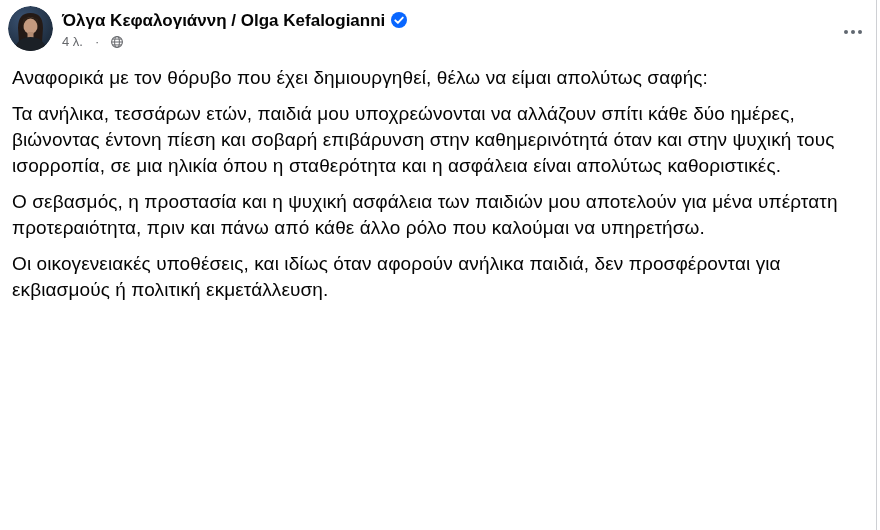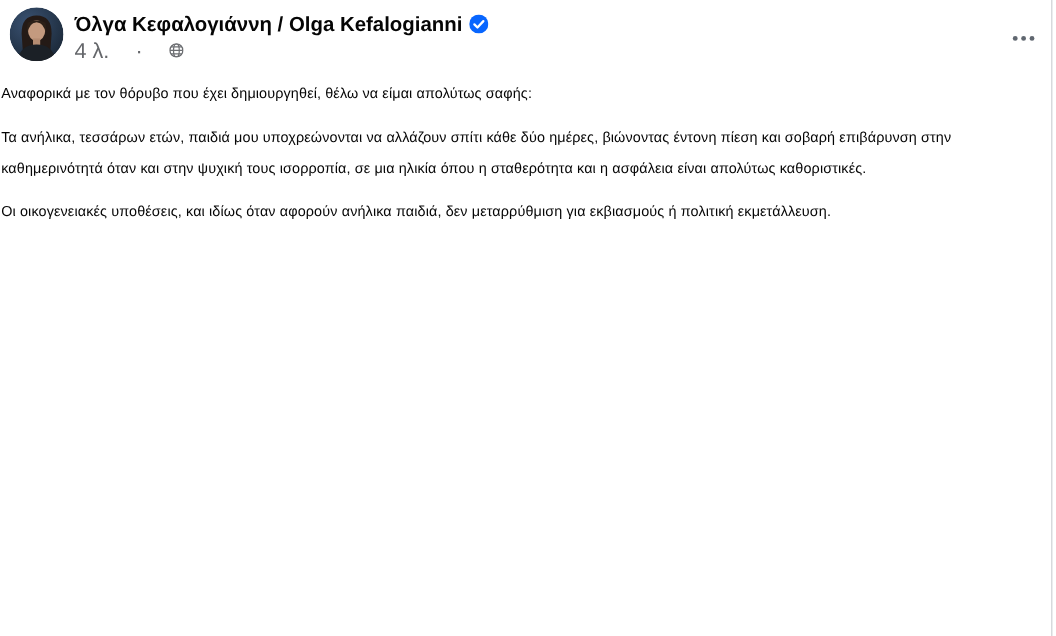--- a/index.html
+++ b/index.html
@@ -32,37 +32,37 @@
     cursor:pointer;
   }
   .header-info{margin-left:9px;padding-top:2px;min-width:0;}
   .name-row{display:flex;align-items:center;gap:6px;}
   .author-name{
     font-size:17px;font-weight:700;color:var(--text);line-height:21px;
     cursor:pointer;white-space:nowrap;
   }
   .verified{width:16px;height:16px;flex:0 0 16px;display:block;}
   .meta-row{
-    display:flex;align-items:center;gap:22px;margin-top:3px;
-    font-size:18px;color:var(--meta);line-height:16px;
+    display:flex;align-items:center;gap:12px;margin-top:3px;
+    font-size:13px;color:var(--meta);line-height:16px;
   }
   .meta-time{cursor:pointer;}
   .globe{width:12px;height:12px;display:block;opacity:.95;}
   .menu-btn{
     position:absolute;right:14px;top:22px;
     display:flex;gap:3px;align-items:center;
     padding:8px 4px;border:none;background:transparent;cursor:pointer;
   }
   .menu-btn i{
     width:4px;height:4px;border-radius:50%;background:#606770;display:block;
   }
   
   .post-body{
-    padding:13px 20px 0 1px;
-    font-size:12px;line-height:26px;color:var(--text);
+    padding:13px 20px 0 12px;
+    font-size:19px;line-height:26px;color:var(--text);
   }
   .post-body p{margin:0 0 10px 0;letter-spacing:.1px;}
 </style>
 </head>
 <body>
 
 <div class="post-card">
 
   <div class="card-right-border"></div>
 
@@ -114,16 +114,17 @@
     <button class="menu-btn" aria-label="options">
       <i></i>
       <i></i>
       <i></i>
     </button>
   </div>
 
   <div class="post-body">
     <p>Αναφορικά με τον θόρυβο που έχει δημιουργηθεί, θέλω να είμαι απολύτως σαφής:</p>
     <p>Τα ανήλικα, τεσσάρων ετών, παιδιά μου υποχρεώνονται να αλλάζουν σπίτι κάθε δύο ημέρες, βιώνοντας έντονη πίεση και σοβαρή επιβάρυνση στην καθημερινότητά όταν και στην ψυχική τους ισορροπία, σε μια ηλικία όπου η σταθερότητα και η ασφάλεια είναι απολύτως καθοριστικές.</p>
-    <p>Οι οικογενειακές υποθέσεις, και ιδίως όταν αφορούν ανήλικα παιδιά, δεν μεταρρύθμιση για εκβιασμούς ή πολιτική εκμετάλλευση.</p>
+    <p>Ο σεβασμός, η προστασία και η ψυχική ασφάλεια των παιδιών μου αποτελούν για μένα υπέρτατη προτεραιότητα, πριν και πάνω από κάθε άλλο ρόλο που καλούμαι να υπηρετήσω.</p>
+    <p>Οι οικογενειακές υποθέσεις, και ιδίως όταν αφορούν ανήλικα παιδιά, δεν προσφέρονται για εκβιασμούς ή πολιτική εκμετάλλευση.</p>
   </div>
 
 </div>
 
 </body></html>

